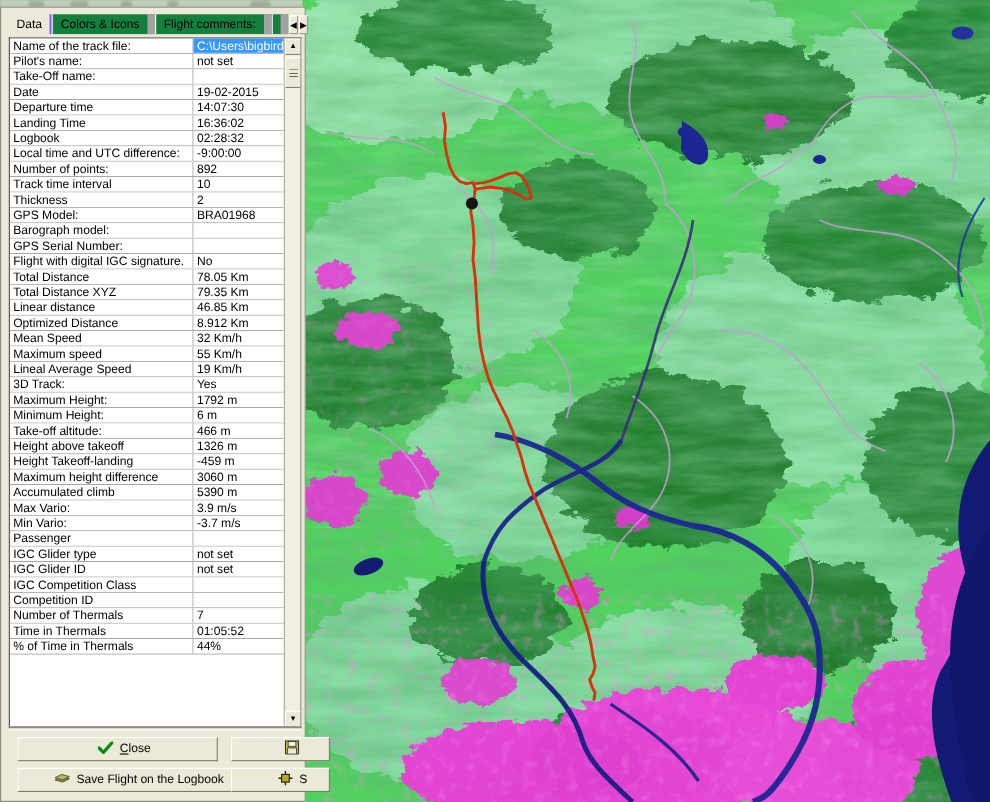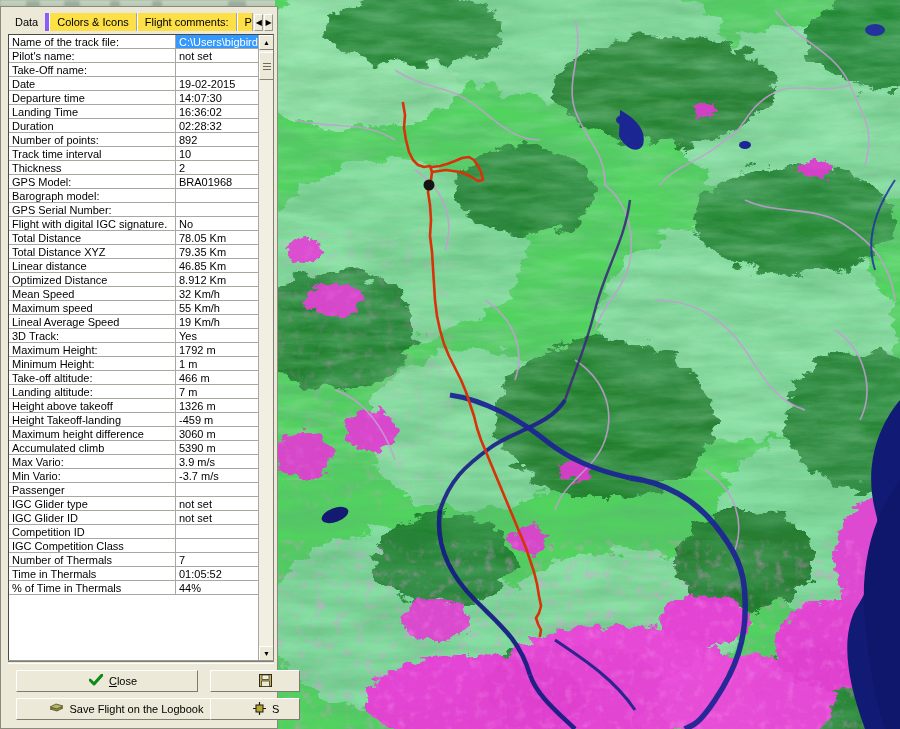--- a/index.html
+++ b/index.html
@@ -69,31 +69,31 @@
     display: flex;
     align-items: flex-end;
     background: #ece9d8;
   }
   .tab {
     height: 18px;
     line-height: 18px;
     padding: 0 7px;
     font-size: 11px;
     color: #000;
-    background: #fde047;
+    background: #15803d;
     border-left: 1px solid #fff;
-    border-right: 1px solid #a3a3a3;
+    border-right: 7px solid #a3a3a3;
     white-space: nowrap;
     box-sizing: border-box;
   }
   .tab.active {
     font-weight: normal;
     background: #ece9d8;
     border-left: 1px solid #ece9d8;
-    border-right: 4px solid #8b5cf6;
+    border-right: 2px solid #8b5cf6;
   }
   .tab.clipped { overflow: hidden; max-width: 30px; padding-right:0; }
   .tabspin {
     width: 16px; height: 17px;
     background: #ece9d8;
     border: 1px solid #9a9a8c;
     border-top-color:#fff; border-left-color:#fff;
     display: flex; align-items: center; justify-content: center;
     font-size: 8px;
     color: #000;
@@ -426,22 +426,26 @@
             </div>
             <div class="row">
               <div class="cell-label">Departure time</div>
               <div class="cell-value">14:07:30</div>
             </div>
             <div class="row">
               <div class="cell-label">Landing Time</div>
               <div class="cell-value">16:36:02</div>
             </div>
             <div class="row">
-              <div class="cell-label">Duration</div>
+              <div class="cell-label">Logbook</div>
               <div class="cell-value">02:28:32</div>
+            </div>
+            <div class="row">
+              <div class="cell-label">Local time and UTC difference:</div>
+              <div class="cell-value">-9:00:00</div>
             </div>
             <div class="row">
               <div class="cell-label">Number of points:</div>
               <div class="cell-value">892</div>
             </div>
             <div class="row">
               <div class="cell-label">Track time interval</div>
               <div class="cell-value">10</div>
             </div>
             <div class="row">
@@ -495,31 +499,27 @@
             <div class="row">
               <div class="cell-label">3D Track:</div>
               <div class="cell-value">Yes</div>
             </div>
             <div class="row">
               <div class="cell-label">Maximum Height:</div>
               <div class="cell-value">1792 m</div>
             </div>
             <div class="row">
               <div class="cell-label">Minimum Height:</div>
-              <div class="cell-value">1 m</div>
+              <div class="cell-value">6 m</div>
             </div>
             <div class="row">
               <div class="cell-label">Take-off altitude:</div>
               <div class="cell-value">466 m</div>
             </div>
             <div class="row">
-              <div class="cell-label">Landing altitude:</div>
-              <div class="cell-value">7 m</div>
-            </div>
-            <div class="row">
               <div class="cell-label">Height above takeoff</div>
               <div class="cell-value">1326 m</div>
             </div>
             <div class="row">
               <div class="cell-label">Height Takeoff-landing</div>
               <div class="cell-value">-459 m</div>
             </div>
             <div class="row">
               <div class="cell-label">Maximum height difference</div>
               <div class="cell-value">3060 m</div>
@@ -542,25 +542,25 @@
             </div>
             <div class="row">
               <div class="cell-label">IGC Glider type</div>
               <div class="cell-value">not set</div>
             </div>
             <div class="row">
               <div class="cell-label">IGC Glider ID</div>
               <div class="cell-value">not set</div>
             </div>
             <div class="row">
+              <div class="cell-label">IGC Competition Class</div>
+              <div class="cell-value"></div>
+            </div>
+            <div class="row">
               <div class="cell-label">Competition ID</div>
-              <div class="cell-value"></div>
-            </div>
-            <div class="row">
-              <div class="cell-label">IGC Competition Class</div>
               <div class="cell-value"></div>
             </div>
             <div class="row">
               <div class="cell-label">Number of Thermals</div>
               <div class="cell-value">7</div>
             </div>
             <div class="row">
               <div class="cell-label">Time in Thermals</div>
               <div class="cell-value">01:05:52</div>
             </div>

